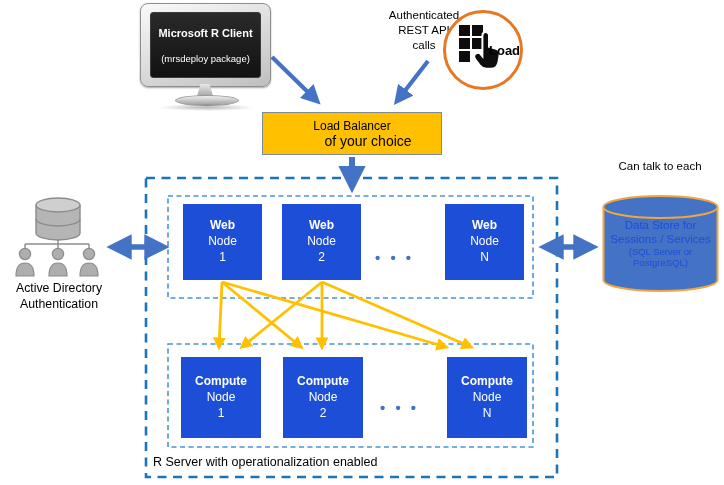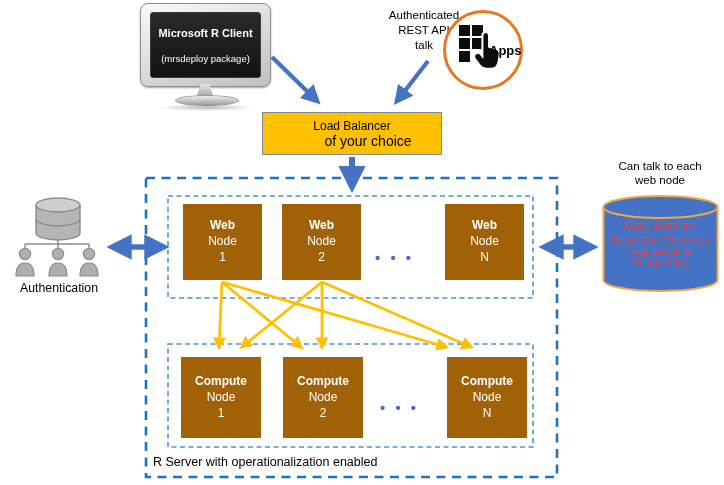--- a/index.html
+++ b/index.html
@@ -31,31 +31,31 @@
     display:grid;grid-template-columns:11px 11px;grid-auto-rows:11px;gap:2px;}
   .apps-grid div{background:#0d0d0d;}
   .apps-hand{position:absolute;left:25px;top:18px;}
   .apps-label{position:absolute;left:43px;top:30px;font-weight:700;font-size:13px;}
   
   .lb{left:262px;top:112px;width:180px;height:43px;background:#FFC000;
     border:1.6px solid #7f8a99;box-sizing:border-box;text-align:center;padding-top:5px;}
   .lb-title{font-weight:400;font-size:12px;line-height:16px;}
   .lb-sub{font-size:14px;line-height:14px;margin-left:32px;}
   
-  .node{background:#a16207;color:#fff;text-align:center;box-sizing:border-box;}
+  .node{background:#1d4ed8;color:#fff;text-align:center;box-sizing:border-box;}
   .node .t{font-weight:700;font-size:12px;line-height:16px;}
   .node .w,.node .n{font-size:12px;line-height:16px;}
   .webnode{width:79px;height:76px;top:204px;padding-top:13px;}
   .computenode{width:80px;height:81px;top:357px;padding-top:16px;}
   .dots{color:#4472C4;font-weight:700;font-size:15px;letter-spacing:3px;}
   
   .rserver-label{left:153px;top:455px;font-weight:400;font-size:12.5px;}
   .ad-label{left:6px;top:281px;width:106px;text-align:center;font-size:12.3px;line-height:15.5px;}
   .ds-note{left:598px;top:159px;width:124px;text-align:center;font-size:11.5px;line-height:14px;}
-  .ds-text{left:601px;top:219px;width:119px;text-align:center;color:#ef4444;}
+  .ds-text{left:601px;top:219px;width:119px;text-align:center;color:#1d4ed8;}
   .ds-text .big{font-size:11.5px;line-height:13.5px;}
   .ds-text .small{font-size:9.5px;line-height:11px;}
   svg{display:block;}
   .overlay{left:0;top:0;pointer-events:none;}
 </style>
 </head>
 <body>
 
 <svg class="abs overlay" width="724" height="485" viewBox="0 0 724 485">
   <defs>
@@ -97,35 +97,35 @@
     <div class="monitor-sub">(mrsdeploy package)</div>
   </div>
 </div>
 <div class="abs monitor-neck"></div>
 <div class="abs monitor-base"></div>
 <div class="abs monitor-shadow"></div>
 
 <div class="abs restapi">
   <div>Authenticated</div>
   <div>REST API</div>
-  <div>talk</div>
+  <div>calls</div>
 </div>
 
 <div class="abs apps-circle">
   <div class="apps-grid">
     <div></div>
       <div></div>
       <div></div>
       <div></div>
       <div></div>
   </div>
   <svg class="apps-hand" width="34" height="42" viewBox="0 0 24 30">
     <path d="M10.2 0.8 c1.7 0 2.5 1 2.5 2.6 v7.8 l4.6 1.3 c2.5 0.8 3.4 2.2 3 4.6 l-0.8 4.9 c-0.5 3 -2.5 5 -5.6 5 h-3 c-2 0 -3.6 -0.8 -4.8 -2.4 l-3.2 -4.3 c-1.4 -1.9 -0.9 -3.6 0.7 -4.4 1.2 -0.6 2.5 -0.2 3.4 0.9 l1 1.2 v-14.6 c0 -1.6 0.8 -2.6 2.2 -2.6 z" fill="#0d0d0d" stroke="#ffffff" stroke-width="1.4"></path>
   </svg>
-  <div class="apps-label">Apps</div>
+  <div class="apps-label">Load</div>
 </div>
 
 <div class="abs lb">
   <div class="lb-title">Load Balancer</div>
   <div class="lb-sub">of your choice</div>
 </div>
 
 <div class="abs node webnode" style="left:183px">
   <div class="t">Web</div>
   <div class="w">Node</div>
@@ -179,26 +179,26 @@
   <g fill="#aeaeae" stroke="#8c8c8c" stroke-width="1.2">
     <circle cx="17" cy="62" r="5.6"></circle>
       <path d="M8 84 q0 -13 9 -13 q9 0 9 13 z"></path>
     <circle cx="50" cy="62" r="5.6"></circle>
       <path d="M41 84 q0 -13 9 -13 q9 0 9 13 z"></path>
     <circle cx="81" cy="62" r="5.6"></circle>
       <path d="M72 84 q0 -13 9 -13 q9 0 9 13 z"></path>
   </g>
 </svg>
 <div class="abs ad-label">
+  <div>Active Directory</div>
   <div>Authentication</div>
 </div>
 
 <div class="abs ds-note">
   <div>Can talk to each</div>
-  <div>web node</div>
 </div>
 <svg class="abs" style="left:601px;top:194px" width="119" height="102" viewBox="0 0 119 102">
   <g stroke="#EFA643" stroke-width="2">
     <path d="M2.5 13 v73 a57 11 0 0 0 114 0 v-73" fill="#4472C4"></path>
     <ellipse cx="59.5" cy="13" rx="57" ry="11" fill="#4472C4"></ellipse>
   </g>
 </svg>
 <div class="abs ds-text">
   <div class="big">Data Store for</div>
   <div class="big">Sessions / Services</div>

